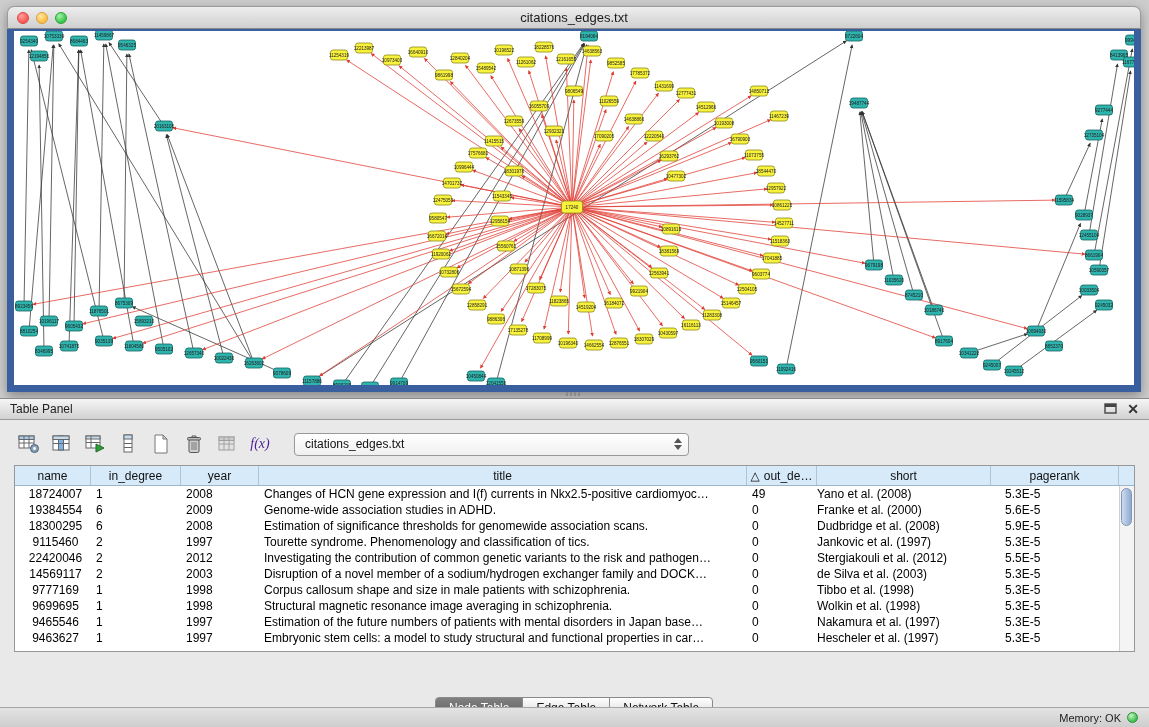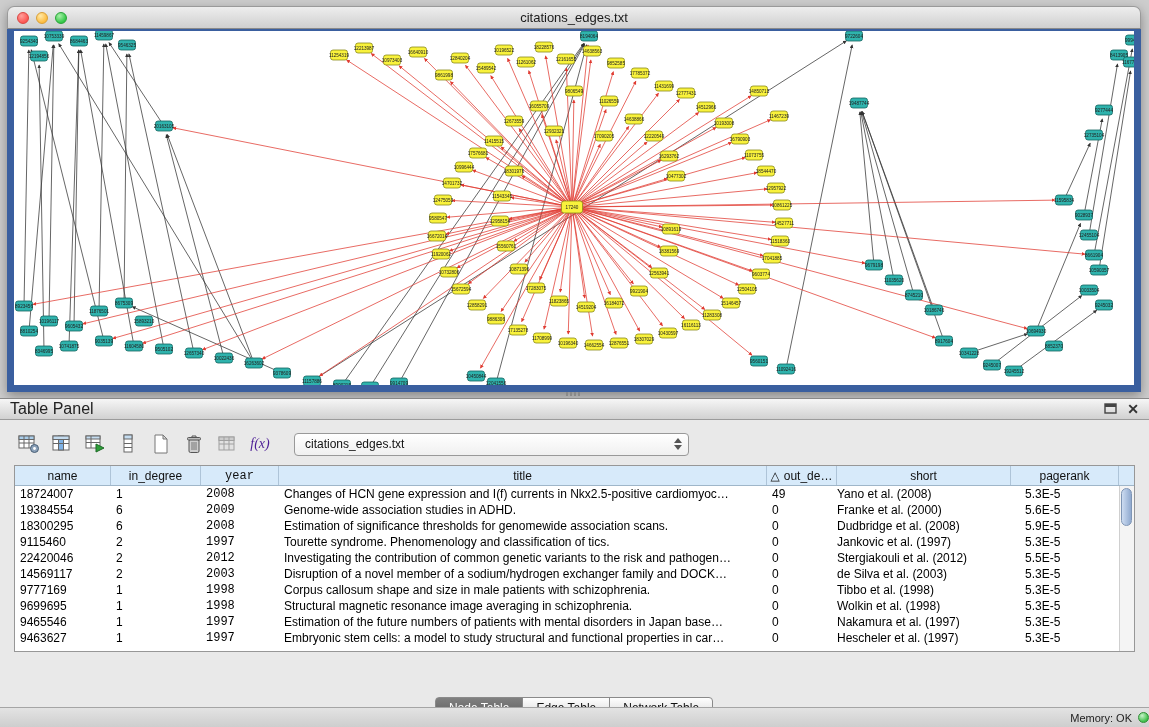--- a/index.html
+++ b/index.html
@@ -24,21 +24,21 @@
 
   
   .grip { position:absolute; left:566px; top:392px; width:16px; height:4px;
           background:repeating-linear-gradient(90deg,#8a8a8a 0 2px,transparent 2px 4px); }
 
   
   .table-panel { position:absolute; left:0; top:398px; width:1149px; height:309px;
                  background:#e9e9e9; border-top:1px solid #888; }
   .panel-header { height:21px; background:linear-gradient(#f6f6f6,#d1d1d1);
                   border-bottom:1px solid #9b9b9b; display:flex; align-items:center; padding:0 10px; }
-  .panel-title { font-size:16px; color:#222; flex:1; }
+  .panel-title { font-size:12px; color:#222; flex:1; }
   .panel-hdr-icons { display:flex; align-items:center; gap:10px; }
   .close-x { font-size:14px; font-weight:bold; color:#333; line-height:14px; cursor:default; }
 
   .panel-body { padding:9px 14px 0; position:relative; height:288px; }
   .toolbar { display:flex; align-items:center; height:30px; }
   .tool-btn { width:30px; height:27px; display:flex; align-items:center; justify-content:center;
               border-radius:4px; margin-right:3px; }
   .fx { font-family:"Liberation Serif", serif; font-style:italic; font-size:14px; color:#4c1d95; }
   .combo { margin-left:16px; width:395px; height:23px; border:1px solid #999; border-radius:4px;
            background:linear-gradient(#ffffff,#f0f0f0); display:flex; align-items:center;
@@ -48,42 +48,42 @@
   .tri-up   { width:0; height:0; border-left:4px solid transparent; border-right:4px solid transparent; border-bottom:5px solid #555; }
   .tri-down { width:0; height:0; border-left:4px solid transparent; border-right:4px solid transparent; border-top:5px solid #555; }
 
   .table-box { margin-top:6px; height:187px; border:1px solid #979797; background:#fff;
                position:relative; overflow:hidden; }
   .thead { display:flex; height:20px; background:#d7eafa; border-bottom:1px solid #9fb6c9; padding-right:15px; }
   .th { border-right:1px solid #aec4d8; font-size:12px; color:#111; display:flex;
         align-items:center; justify-content:center; gap:4px; overflow:hidden; white-space:nowrap; }
   .tr { display:flex; height:16px; align-items:center; font-size:12px; color:#000; padding-right:15px; }
   .td { overflow:hidden; white-space:nowrap; padding-left:5px; }
-  .c0 { width:96px; } .c1 { width:90px; } .c2 { width:78px;font-family:Liberation Mono, monospace; } .c3 { width:488px; }
+  .c0 { width:76px;text-align:center; } .c1 { width:90px; } .c2 { width:78px; } .c3 { width:488px; }
   .c4 { width:70px; } .c5 { width:174px; } .c6 { flex:1; }
   .td.c5 { text-align:left; padding-left:0; }
   .td.c6 { padding-left:14px; }
 
   .vscroll { position:absolute; right:0; top:20px; bottom:0; width:15px; background:#f4f4f4;
              border-left:1px solid #cfcfcf; }
   .vthumb { position:absolute; top:2px; left:1px; width:11px; height:38px; border-radius:6px;
             background:linear-gradient(90deg,#cddcf1,#8fa9cf); border:1px solid #7e95b5; }
 
   .tabs { position:absolute; left:0; right:0; top:277px; display:flex; justify-content:center; }
   .tab { font-size:12px; padding:3px 13px; border:1px solid #8a8a8a;
          background:linear-gradient(#fefefe,#d7d7d7); color:#111; margin-left:-1px; }
   .tab.first { border-radius:4px 0 0 4px; }
   .tab.last  { border-radius:0 4px 4px 0; }
   .tab.active { background:linear-gradient(#808080,#5e5e5e); color:#fff; }
 
   
   .status-bar { position:absolute; left:0; bottom:0; width:1149px; height:20px;
                 background:linear-gradient(#e3e3e3,#cecece); border-top:1px solid #a5a5a5;
                 display:flex; align-items:center; justify-content:flex-end; gap:6px;
-                padding-right:0; font-size:11px; color:#222; }
+                padding-right:11px; font-size:11px; color:#222; }
   .mem-dot { width:11px; height:11px; border-radius:50%; border:1px solid #2f8f36; }
 </style>
 </head>
 <body>
 
 <div class="net-window">
   <div class="titlebar">
     <div class="lights">
       <div class="light red"></div>
       <div class="light yellow"></div>

